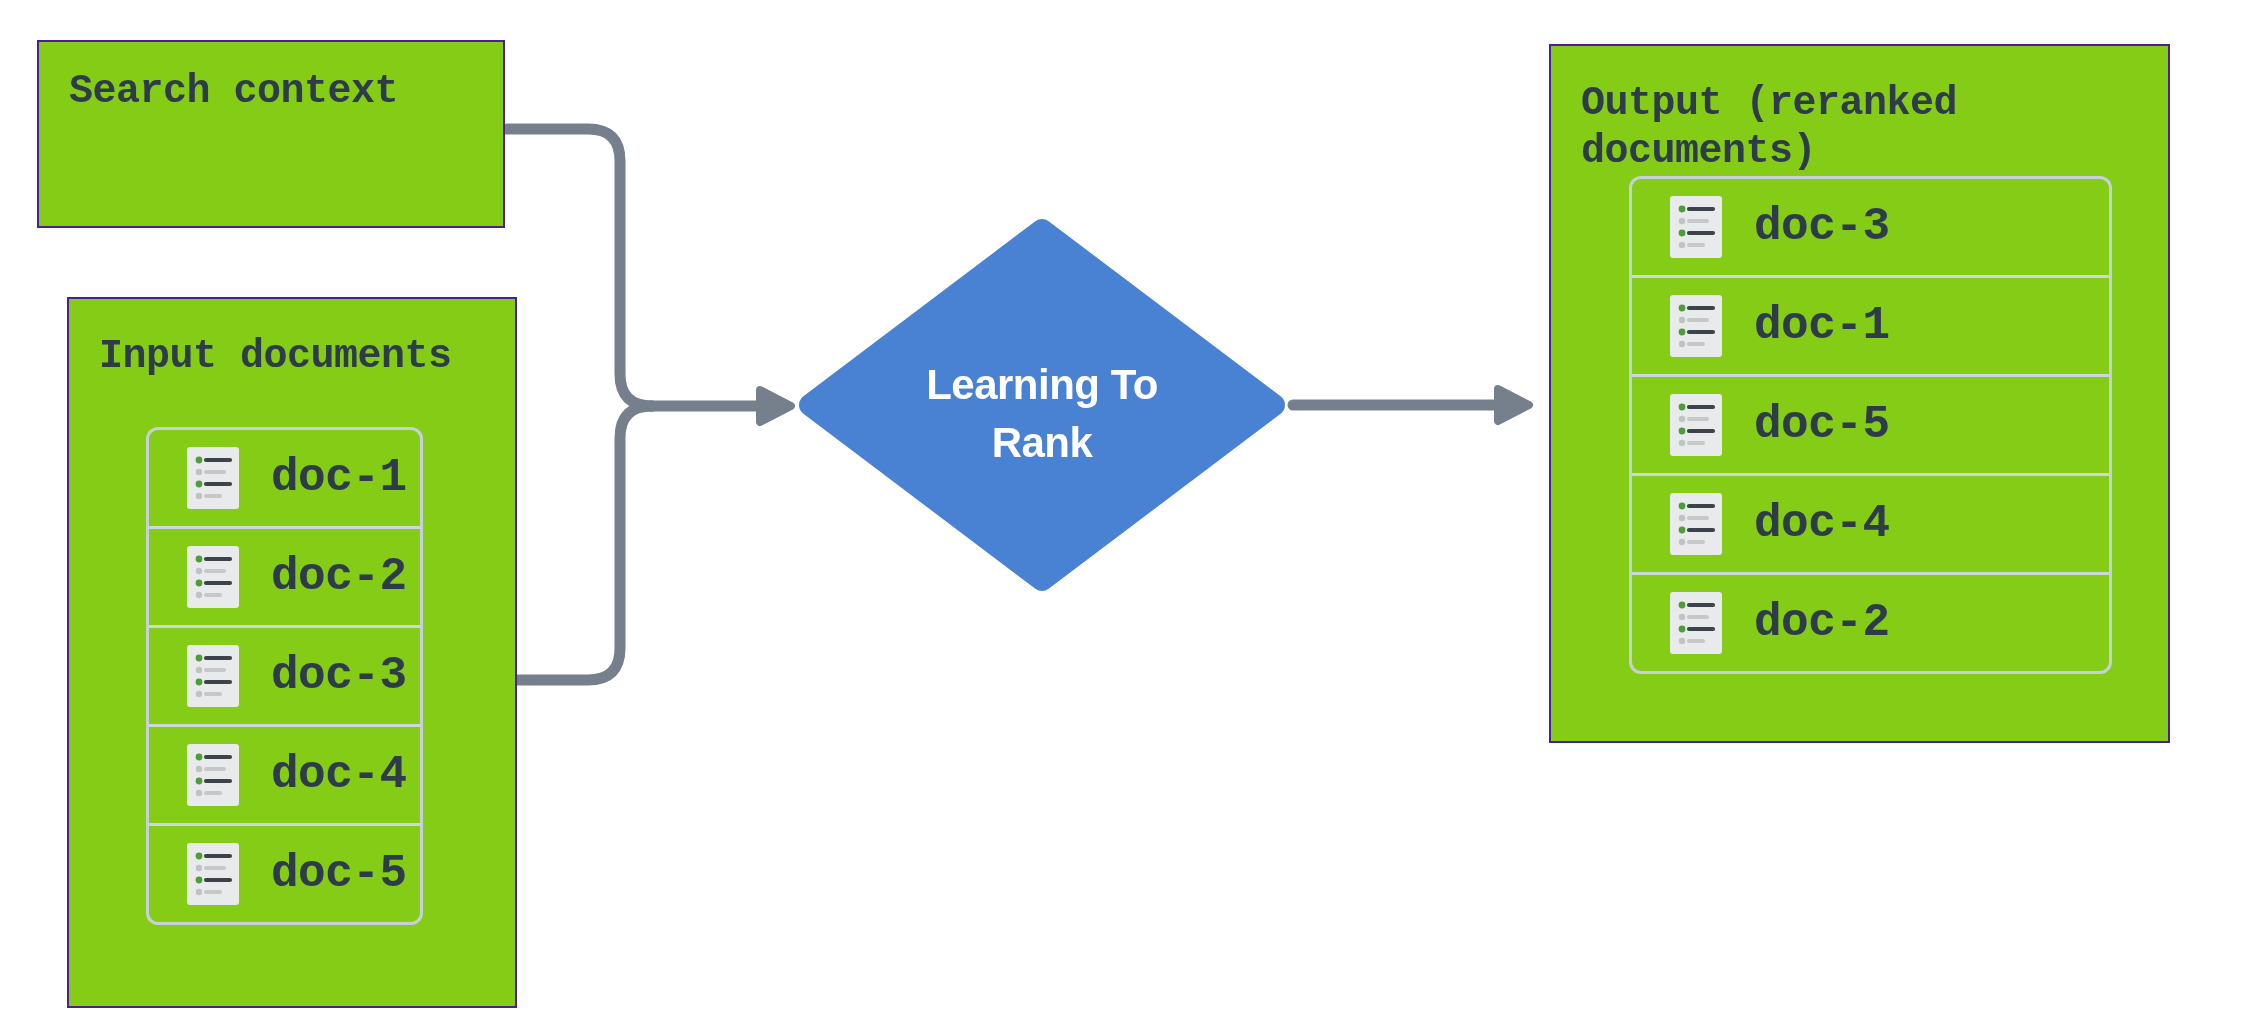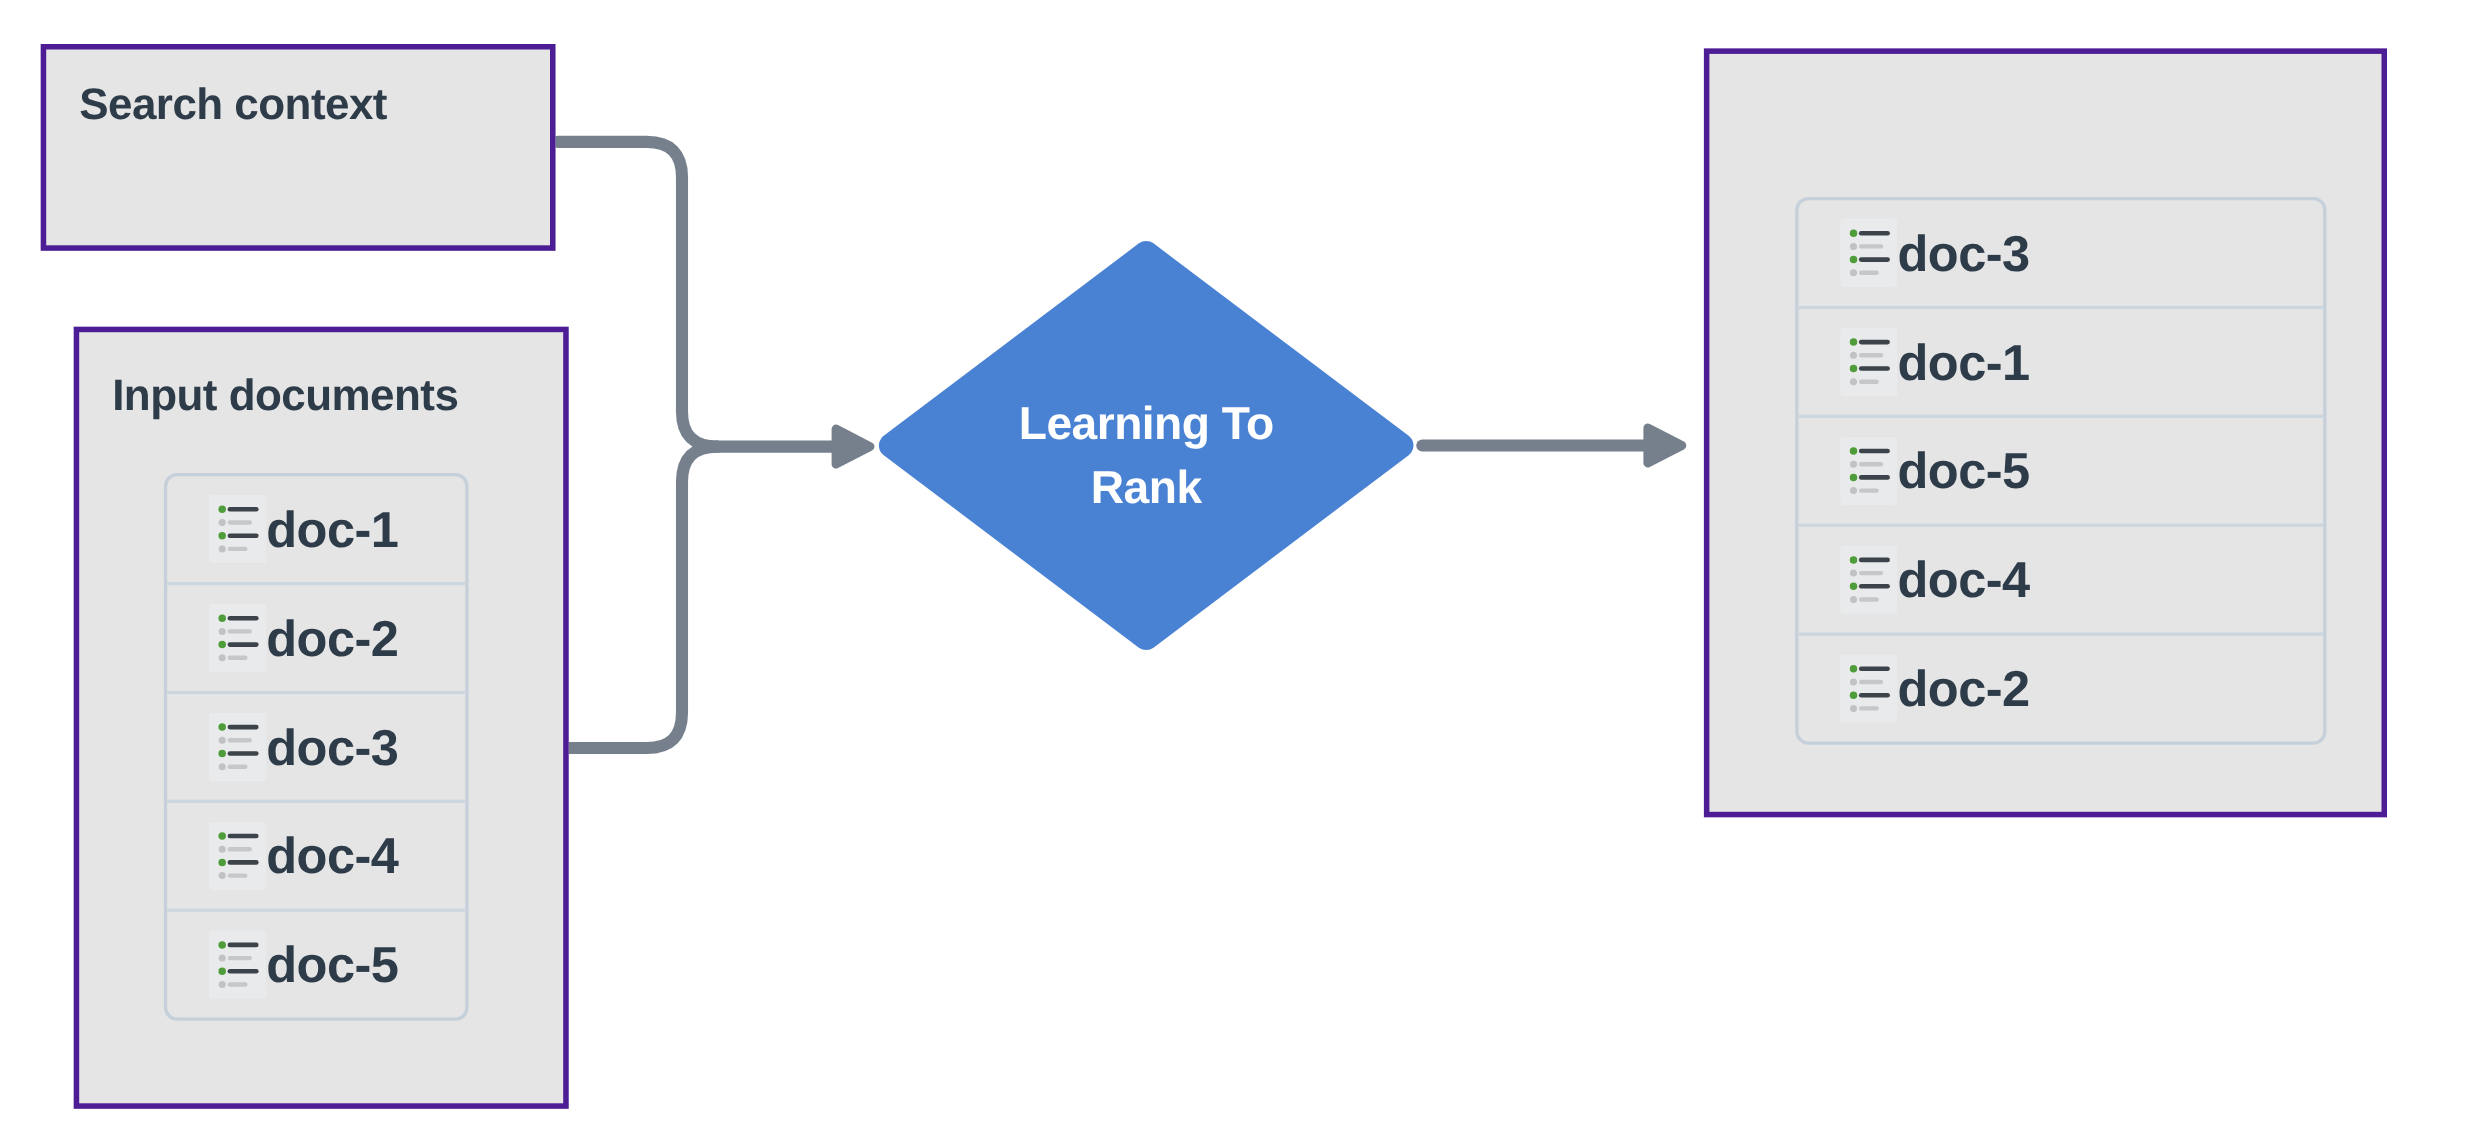--- a/index.html
+++ b/index.html
@@ -3,21 +3,21 @@
 <meta charset="utf-8">
 <style>
   html,body{margin:0;padding:0;background:#ffffff;}
   .stage{
     position:relative;width:2256px;height:1034px;background:#ffffff;overflow:hidden;
     font-family:"Liberation Sans","DejaVu Sans",sans-serif;color:#2e3c4a;
   }
   svg.connectors{position:absolute;left:0;top:0;width:2256px;height:1034px;pointer-events:none;}
 
   .box{
-    position:absolute;background:#e5e5e5;border:5px solid #4c1d95;box-sizing:border-box;
+    position:absolute;background:#84cc16;border:2px solid #4c1d95;box-sizing:border-box;font-family:Liberation Mono, monospace;
   }
   .box h2{
     margin:0;padding:0 0 0 30px;font-size:40px;line-height:48px;font-weight:700;
     letter-spacing:-0.5px;color:#2e3c4a;
   }
   .search-box{left:37px;top:40px;width:468px;height:188px;}
   .search-box h2{margin-top:26px;}
   .search-box .query{
     margin:24px 0 0 0;padding-left:30px;font-size:38px;line-height:46px;font-weight:400;color:#2e3c4a;
   }
@@ -26,21 +26,21 @@
   .output-box{left:1549px;top:44px;width:621px;height:699px;}
   .output-box h2{margin-top:34px;}
 
   ul.doc-list{
     position:absolute;list-style:none;margin:0;padding:0;
     border:3px solid #c5d0da;border-radius:12px;background:transparent;box-sizing:border-box;
   }
   .input-box ul.doc-list{left:77px;top:128px;width:277px;}
   .output-box ul.doc-list{left:78px;top:130px;width:483px;}
   li.doc-item{
-    display:flex;align-items:center;height:96px;padding-left:38px;
+    display:flex;align-items:center;height:96px;padding-left:38px;gap:32px;
     border-bottom:3px solid #ccd6de;box-sizing:content-box;
   }
   li.doc-item:last-child{border-bottom:none;}
   li.doc-item .doc-label{font-size:46px;font-weight:700;letter-spacing:-0.5px;color:#2e3c4a;}
   svg.doc-icon{width:52px;height:62px;flex:0 0 52px;}
 
   svg.diamond-svg{position:absolute;left:790px;top:212px;width:505px;height:386px;}
   svg.diamond-svg text{
     font-family:"Liberation Sans","DejaVu Sans",sans-serif;font-size:42px;font-weight:700;
     fill:#ffffff;text-anchor:middle;letter-spacing:-0.5px;
@@ -117,20 +117,21 @@
     </ul>
   </section>
 
   <svg class="diamond-svg" viewBox="0 0 505 386">
     <polygon points="20,193 252,18 484,193 252,368" fill="#4a82d3" stroke="#4a82d3" stroke-width="22" stroke-linejoin="round"></polygon>
     <text x="252" y="187">Learning To</text>
     <text x="252" y="245">Rank</text>
   </svg>
 
   <section class="box output-box">
+    <h2>Output (reranked documents)</h2>
     <ul class="doc-list">
       <li class="doc-item">
         <svg class="doc-icon" viewBox="0 0 52 62">
             <use href="#icon-doc-list"></use>
           </svg>
         <span class="doc-label">doc-3</span>
       </li>
       <li class="doc-item">
         <svg class="doc-icon" viewBox="0 0 52 62">
             <use href="#icon-doc-list"></use>

